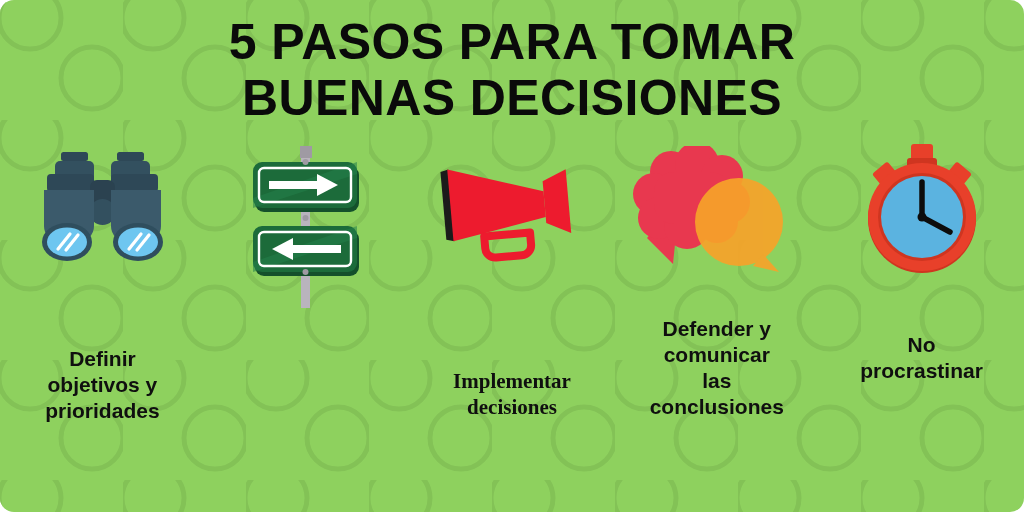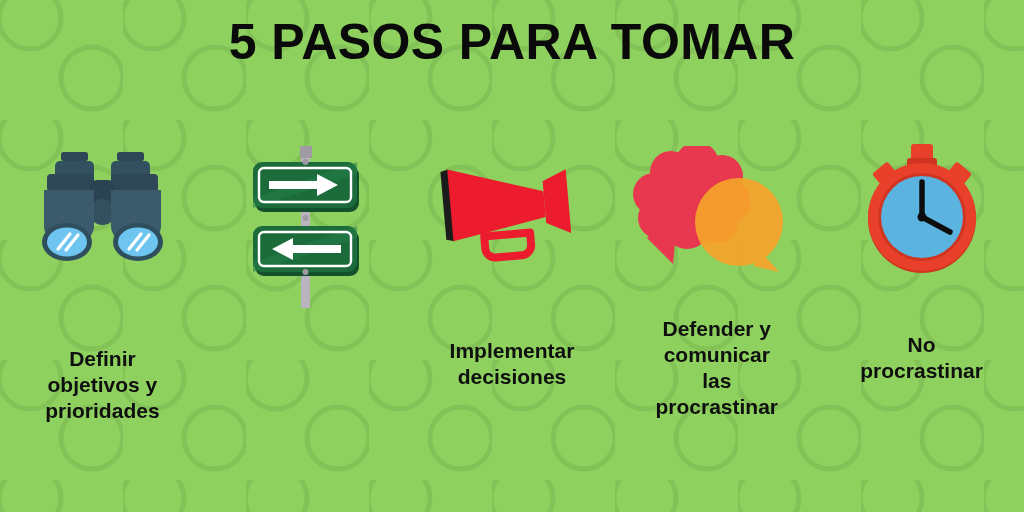--- a/index.html
+++ b/index.html
@@ -7,20 +7,21 @@
     padding: 0;
     background: #ffffff;
   }
   #infographic {
     position: relative;
     width: 1024px;
     height: 512px;
     overflow: hidden;
     background-color: #8ed15e;
     font-family: "DejaVu Sans", sans-serif;
+    border-radius: 14px;
   }
   
   #bg-pattern {
     position: absolute;
     inset: 0;
     width: 1024px;
     height: 512px;
     pointer-events: none;
   }
   
@@ -72,21 +73,21 @@
     font-size: 21px;
     line-height: 26px;
     font-weight: 600;
     text-align: center;
     width: 190px;
     white-space: pre-line;
   }
   
   .step-1 .step-label { margin-top: 26px; }
   .step-2 .step-label { margin-top: 10px; }
-  .step-3 .step-label { margin-top: 18px; }
+  .step-3 .step-label { margin-top: 48px; font-family: Liberation Serif, serif; }
   .step-4 .step-label { margin-top: 0px; }
   .step-5 .step-label { margin-top: 22px; text-align: center; }
   .step-2 .icon-wrap { align-items: flex-start; margin-top: -12px; }
   .step-4 .icon-wrap { margin-top: -4px; }
   .step-5 .icon-wrap { margin-top: -10px; }
 </style>
 </head>
 <body>
 
 <div id="infographic">
@@ -96,20 +97,21 @@
       <pattern id="circ" x="0" y="0" width="123" height="120" patternUnits="userSpaceOnUse">
         <circle cx="30" cy="18" r="31" fill="none" stroke="#83c256" stroke-width="5"></circle>
         <circle cx="92" cy="78" r="31" fill="none" stroke="#83c256" stroke-width="5"></circle>
       </pattern>
     </defs>
     <rect x="0" y="0" width="1024" height="512" fill="url(#circ)"></rect>
   </svg>
 
   <div id="title-block">
     <span class="tline">5 PASOS PARA TOMAR</span>
+    <span class="tline">BUENAS DECISIONES</span>
   </div>
 
   <div id="steps">
 
     <div class="step step-1">
       <div class="icon-wrap">
         <svg width="165" height="120" viewBox="0 0 165 120" xmlns="http://www.w3.org/2000/svg">
 
           <rect x="41" y="2" width="27" height="9" rx="2.5" fill="#2e4857"></rect>
           <rect x="97" y="2" width="27" height="9" rx="2.5" fill="#2e4857"></rect>
@@ -217,21 +219,21 @@
 
           <g fill="#f7a32a" opacity="0.92">
             <circle cx="110" cy="76" r="44"></circle>
             <polygon points="134,108 150,126 124,120"></polygon>
           </g>
         </svg>
       </div>
       <div class="step-label">Defender y
 comunicar
 las
-procrastinar</div>
+conclusiones</div>
     </div>
 
     <div class="step step-5">
       <div class="icon-wrap">
         <svg width="140" height="140" viewBox="0 0 140 140" xmlns="http://www.w3.org/2000/svg">
 
           <rect x="22" y="26" width="20" height="15" rx="3" fill="#e8402a" transform="rotate(-40 32 33)"></rect>
           <rect x="98" y="26" width="20" height="15" rx="3" fill="#e8402a" transform="rotate(40 108 33)"></rect>
 
           <rect x="59" y="4" width="22" height="20" rx="3" fill="#e8402a"></rect>

